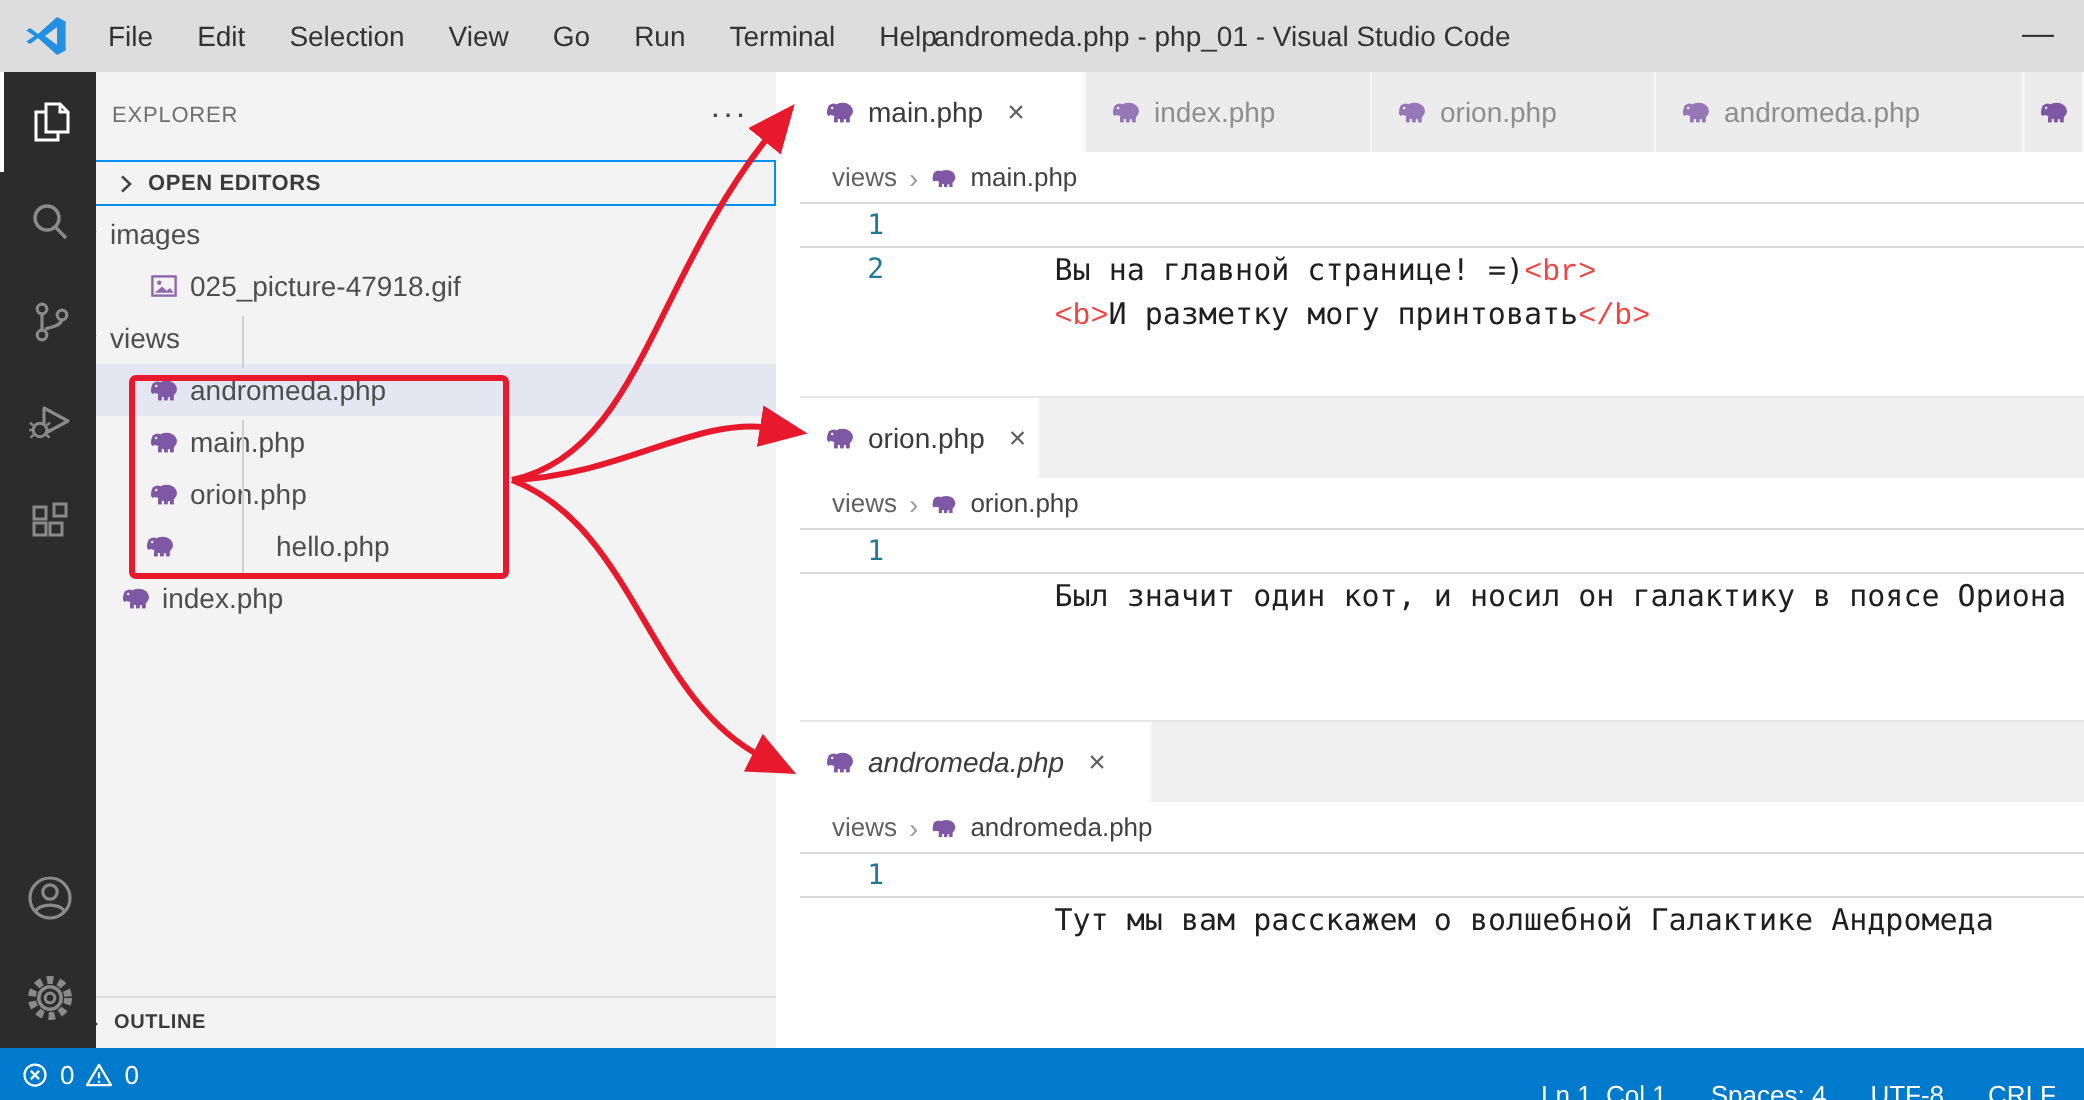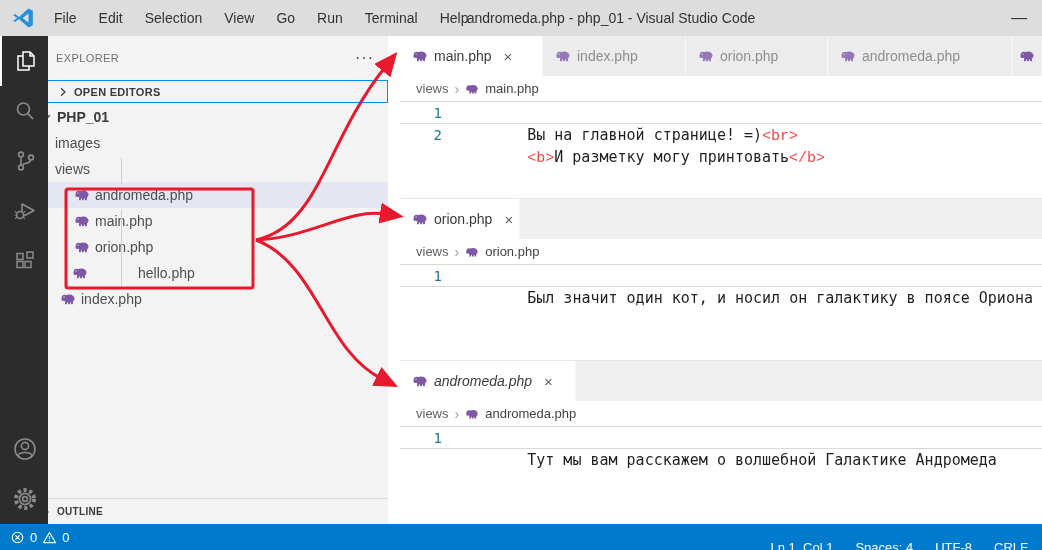--- a/index.html
+++ b/index.html
@@ -153,34 +153,36 @@
   </div>
 
   <div class="oe-row">
     <svg class="chev" viewBox="0 0 16 16">
       <path d="M6 4.2 L10 8 L6 11.8" fill="none" stroke="#424242" stroke-width="1.3"></path>
     </svg>
     <span>OPEN EDITORS</span>
   </div>
 
   <div class="tree">
-    <div class="trow root">
-      <svg class="chev" viewBox="0 0 16 16">
-        <path d="M4.2 6.2 L8 10 L11.8 6.2" fill="none" stroke="#424242" stroke-width="1.3"></path>
-      </svg>
-      <span>PHP_01</span>
-    </div>
 
     <div class="trow lvl1">
       <svg class="chev" viewBox="0 0 16 16">
         <path d="M4.2 6.2 L8 10 L11.8 6.2" fill="none" stroke="#424242" stroke-width="1.3"></path>
       </svg>
       <span>images</span>
     </div>
 
+    <div class="trow lvl2">
+      <svg class="ticon" viewBox="0 0 16 16">
+        <rect x="2.2" y="3.2" width="11.6" height="9.6" fill="none" stroke="#9068b0" stroke-width="1.2"></rect>
+        <circle cx="5.6" cy="6.4" r="1.1" fill="#9068b0"></circle>
+        <path d="M3.4 11.4 L7 8.2 L9.4 10.4 L11 9 L12.8 11.4 Z" fill="#9068b0"></path>
+      </svg>
+      <span>025_picture-47918.gif</span>
+    </div>
 
     <div class="trow lvl1">
       <svg class="chev" viewBox="0 0 16 16">
         <path d="M4.2 6.2 L8 10 L11.8 6.2" fill="none" stroke="#424242" stroke-width="1.3"></path>
       </svg>
       <span>views</span>
     </div>
 
     <div class="trow lvl2 sel">
       <svg class="ticon" viewBox="0 0 16 16">

